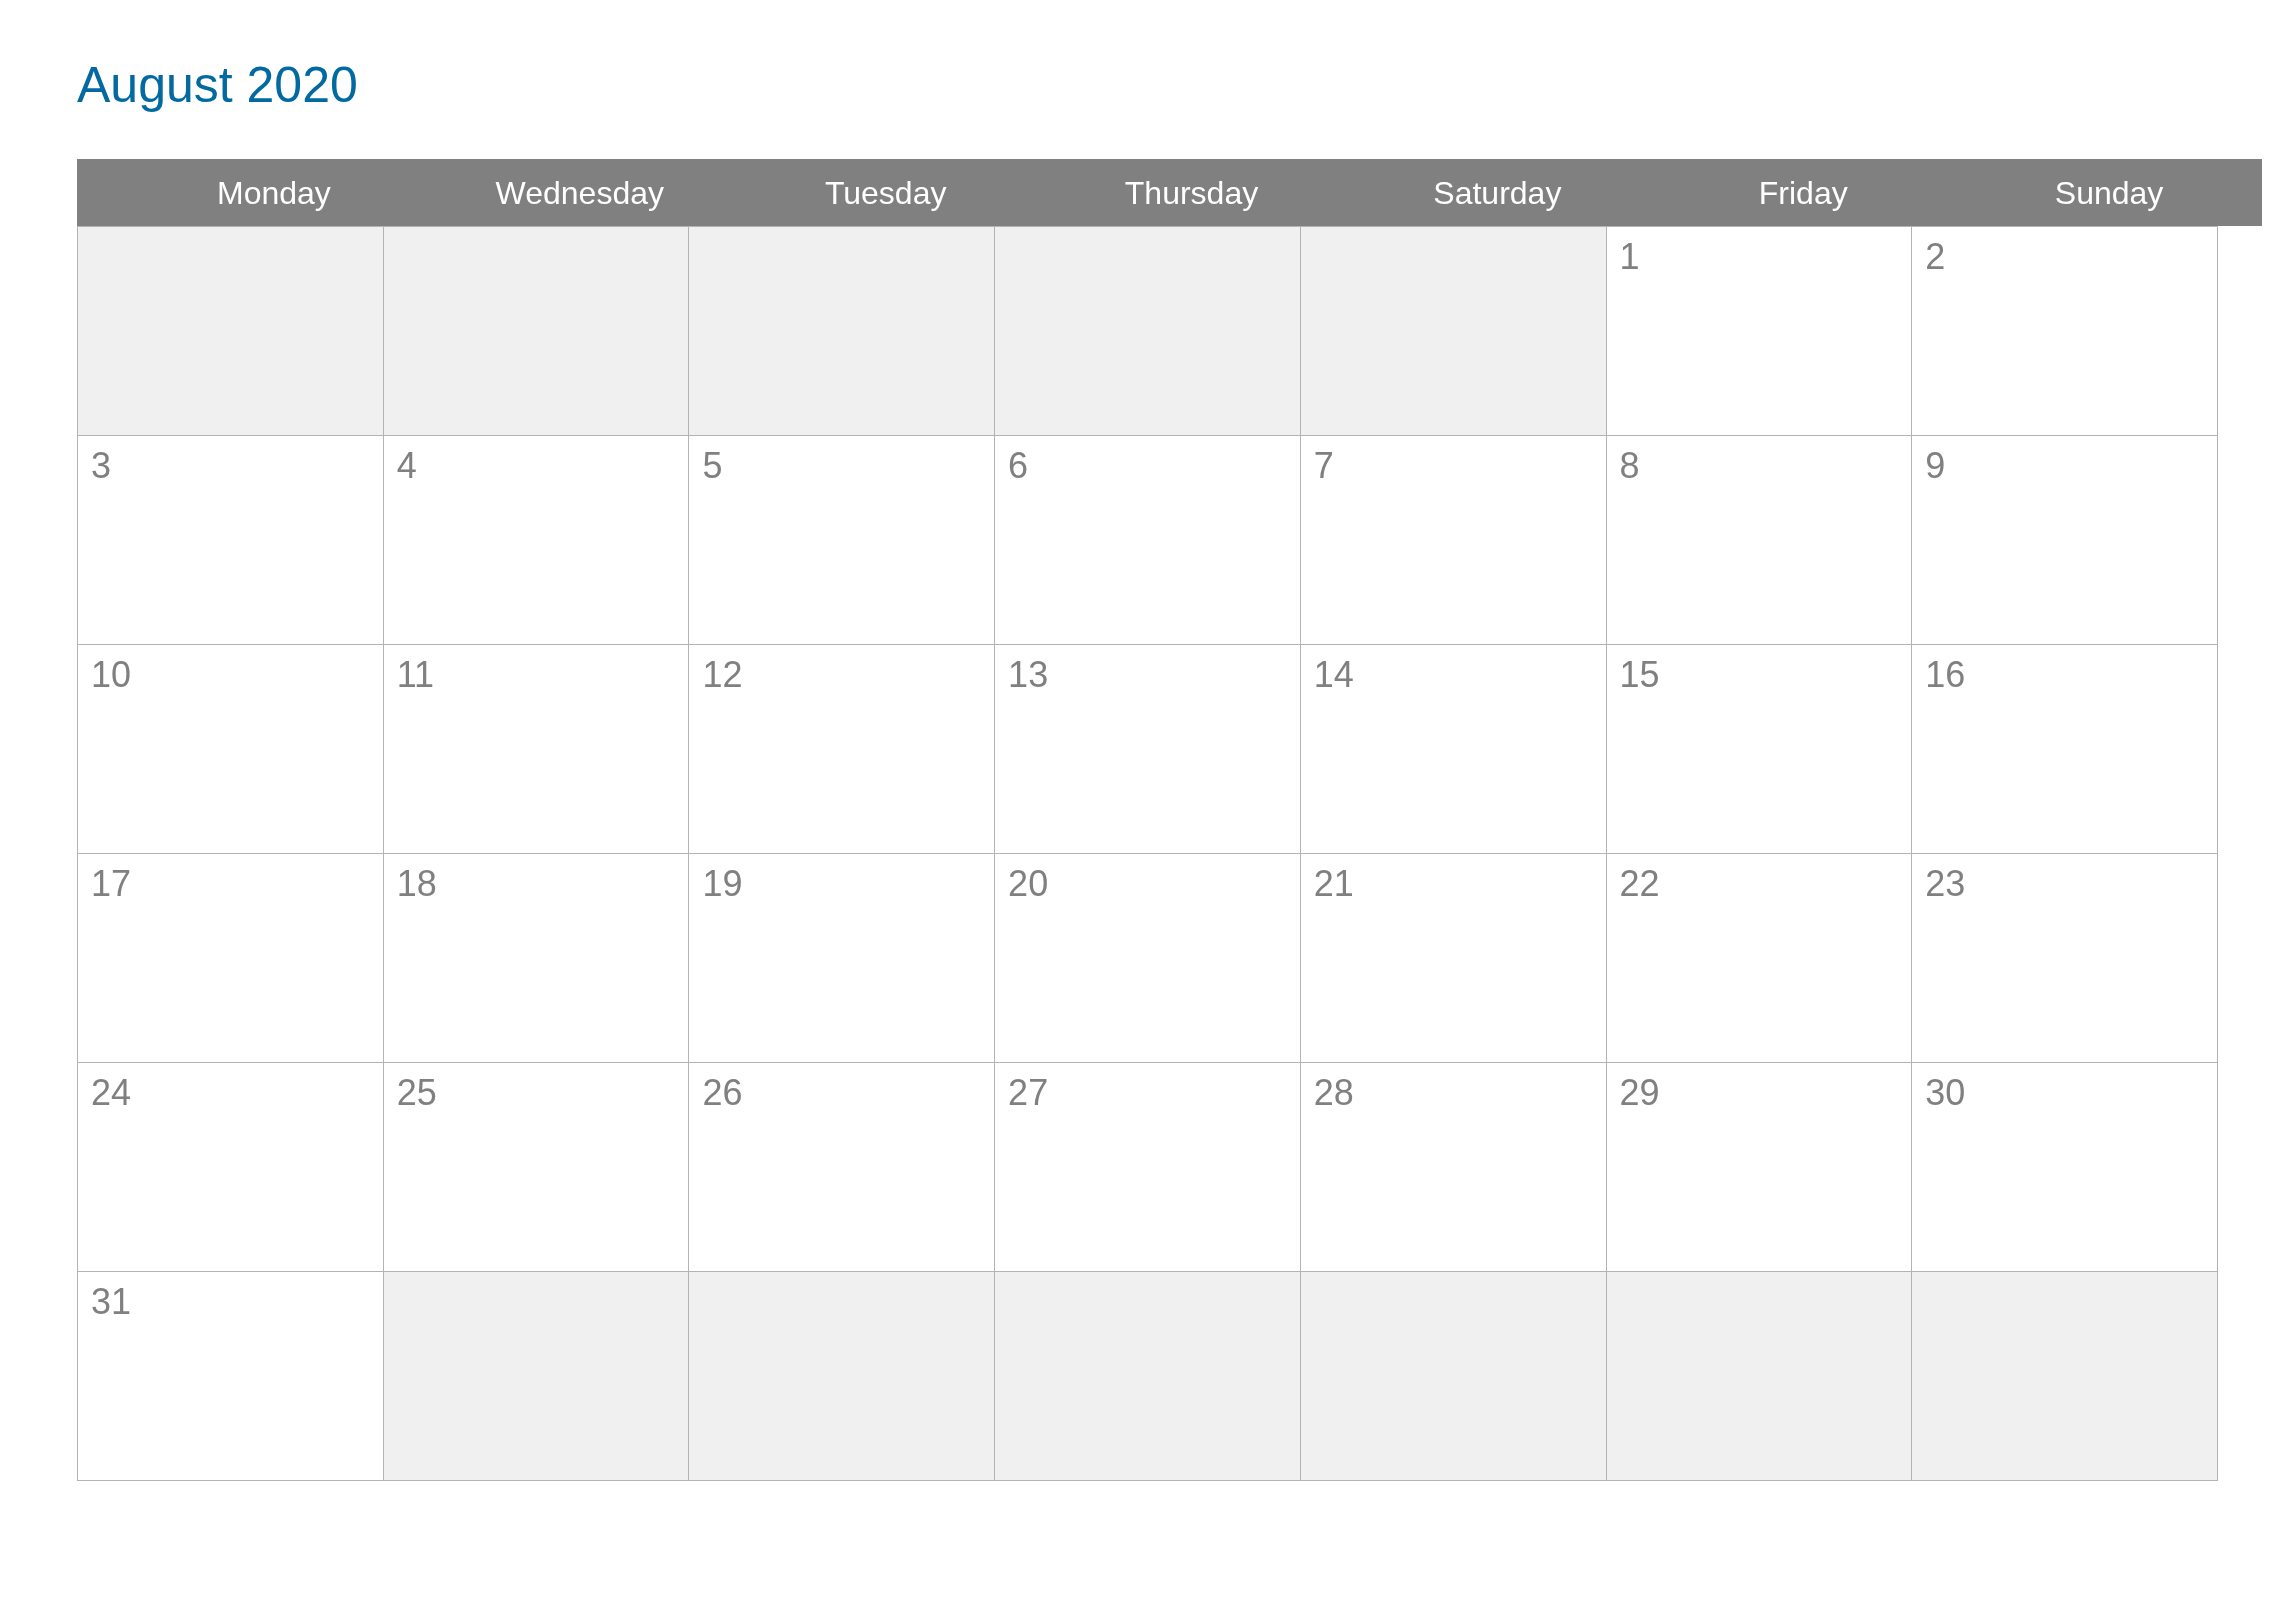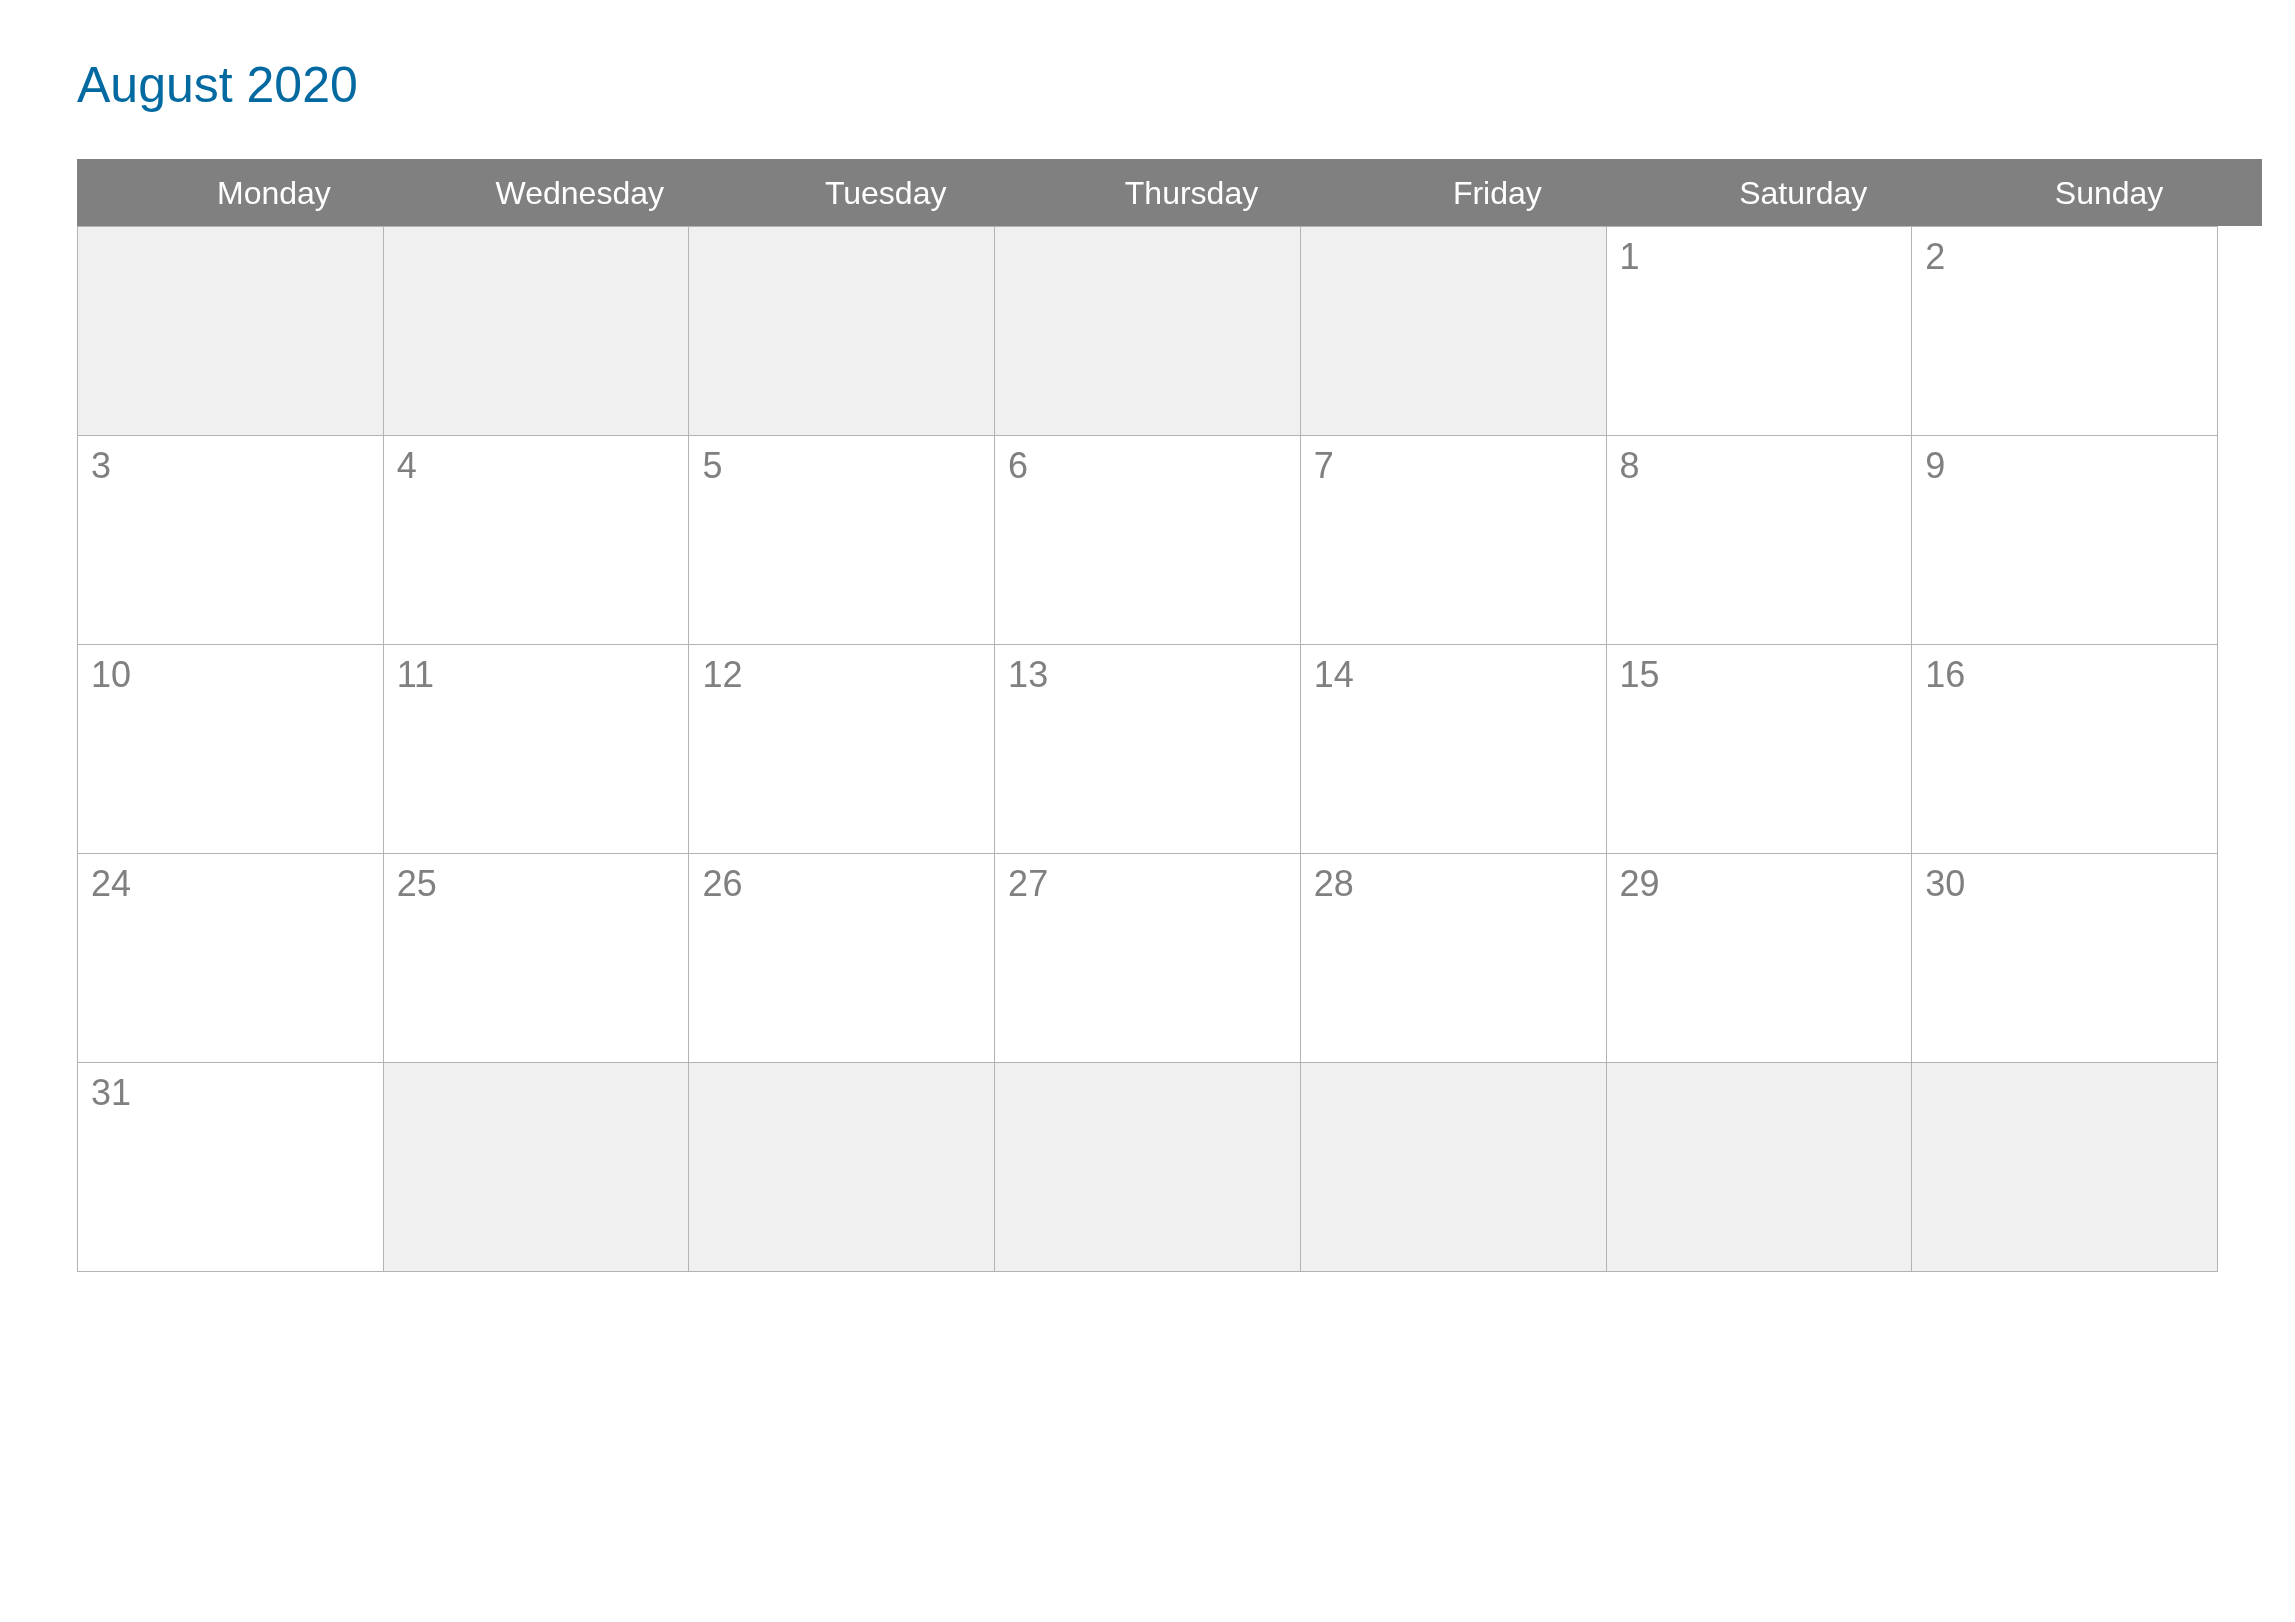--- a/index.html
+++ b/index.html
@@ -111,24 +111,24 @@
         <div class="weekday-cell">
           <span>Wednesday</span>
         </div>
         <div class="weekday-cell">
           <span>Tuesday</span>
         </div>
         <div class="weekday-cell">
           <span>Thursday</span>
         </div>
         <div class="weekday-cell">
+          <span>Saturday</span>
+        </div>
+        <div class="weekday-cell">
           <span>Friday</span>
-        </div>
-        <div class="weekday-cell">
-          <span>Saturday</span>
         </div>
         <div class="weekday-cell">
           <span>Sunday</span>
         </div>
       </div>
 
     <table class="calendar-grid">
       <tbody>
           <tr class="week-row">
             <td class="day-cell empty"></td>
@@ -184,20 +184,43 @@
             </td>
             <td class="day-cell">
               <div class="day-number">15</div>
             </td>
             <td class="day-cell">
               <div class="day-number">16</div>
             </td>
           </tr>
           <tr class="week-row">
             <td class="day-cell">
+              <div class="day-number">17</div>
+            </td>
+            <td class="day-cell">
+              <div class="day-number">18</div>
+            </td>
+            <td class="day-cell">
+              <div class="day-number">19</div>
+            </td>
+            <td class="day-cell">
+              <div class="day-number">20</div>
+            </td>
+            <td class="day-cell">
+              <div class="day-number">21</div>
+            </td>
+            <td class="day-cell">
+              <div class="day-number">22</div>
+            </td>
+            <td class="day-cell">
+              <div class="day-number">23</div>
+            </td>
+          </tr>
+          <tr class="week-row">
+            <td class="day-cell">
               <div class="day-number">24</div>
             </td>
             <td class="day-cell">
               <div class="day-number">25</div>
             </td>
             <td class="day-cell">
               <div class="day-number">26</div>
             </td>
             <td class="day-cell">
               <div class="day-number">27</div>

